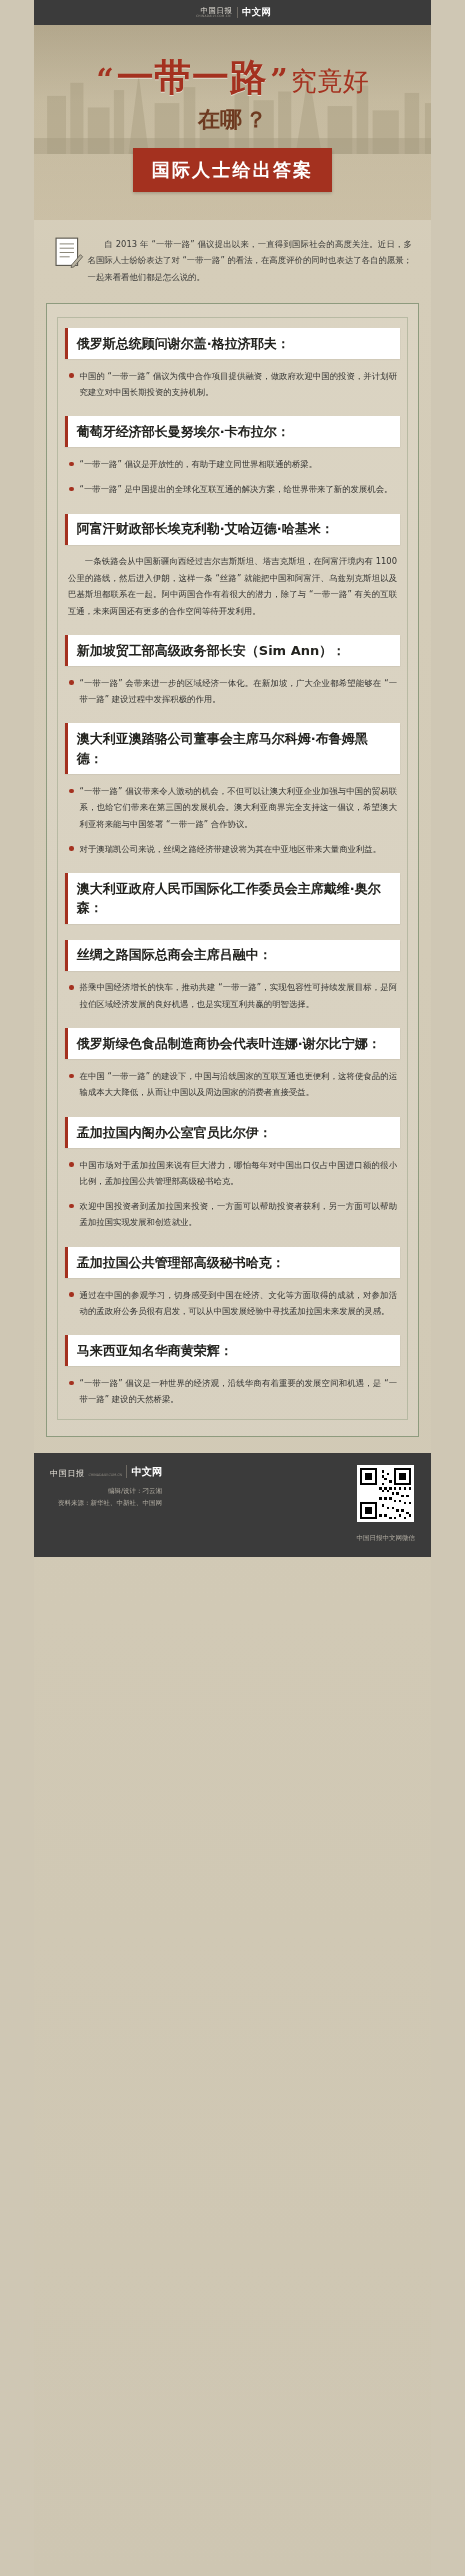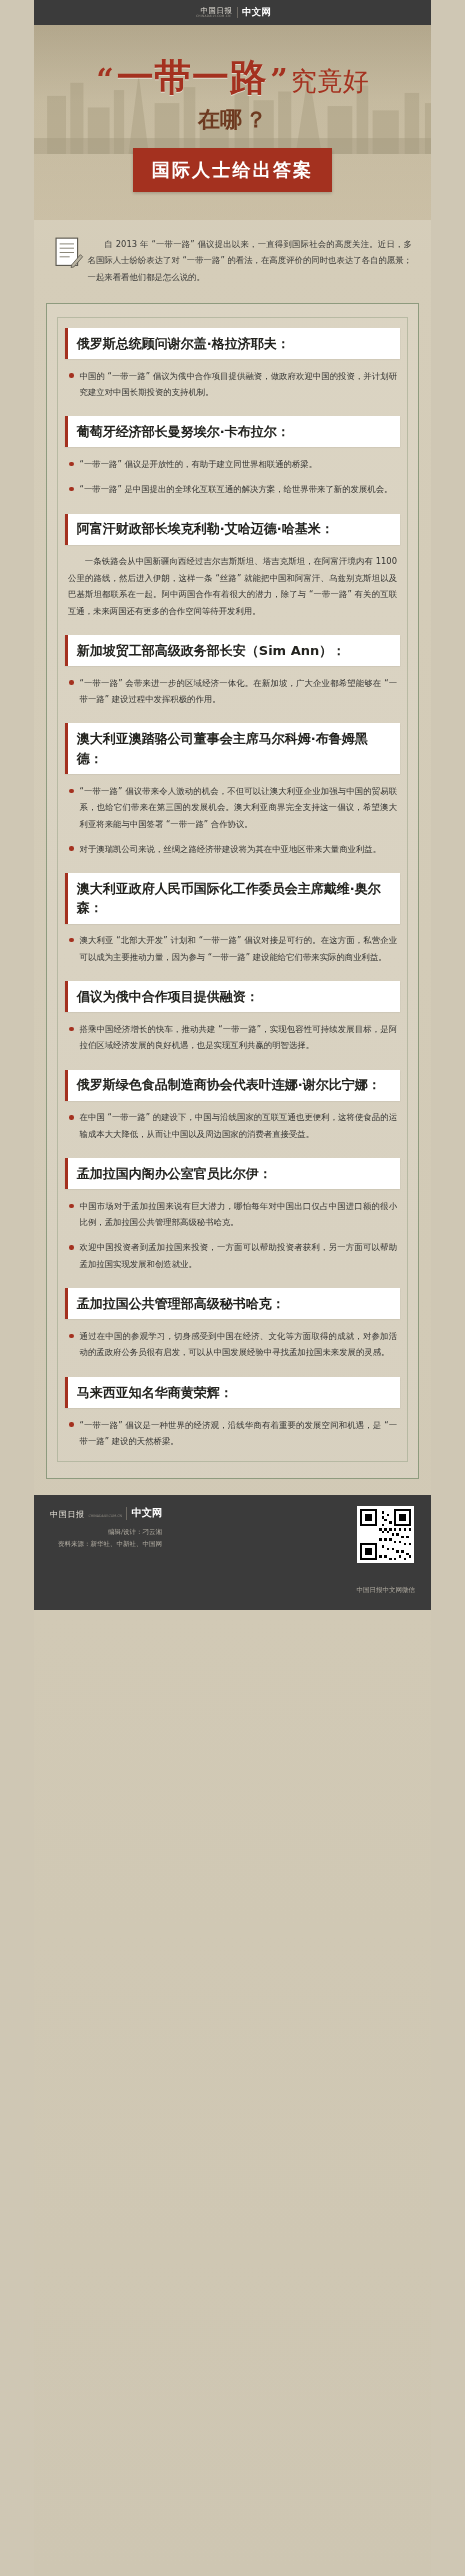--- a/index.html
+++ b/index.html
@@ -183,21 +183,21 @@
     align-items: flex-start;
     min-height: 87px;
   }
   .footer .f-left { display: flex; flex-direction: column; gap: 7.3px; }
   .footer .f-logo { display: flex; align-items: center; gap: 4.4px; }
   .footer .f-logo .cd-logo .cd-cn { color: #e8e4db; font-size: 8px; letter-spacing: 0.7px; }
   .footer .f-logo .cd-logo .cd-en { color: #8d8980; font-size: 3.3px; }
   .footer .f-logo .sep { width: 0.7px; height: 13px; background: #6e6a63; }
   .footer .f-logo .cn-web { color: #fff; font-size: 10.2px; font-weight: bold; }
   .footer .f-credits { font-size: 6.5px; line-height: 1.8; color: #b3aea3; text-align: right; }
-  .footer .f-right { display: flex; flex-direction: column; align-items: center; gap: 23px; }
+  .footer .f-right { display: flex; flex-direction: column; align-items: center; gap: 12px; }
   .footer .qr { width: 57px; height: 57px; background: #fff; padding: 2.9px; }
   .footer .qr-caption { font-size: 6.5px; color: #b3aea3; }
 
   .qr-svg { display: block; }
 </style>
 </head>
 <body>
 
 <div class="page">
 
@@ -300,27 +300,24 @@
       <div class="entry">
         <div class="entry-head">澳大利亚澳踏骆公司董事会主席马尔科姆·布鲁姆黑德：</div>
         <ul class="bullets">
           <li>“一带一路” 倡议带来令人激动的机会，不但可以让澳大利亚企业加强与中国的贸易联系，也给它们带来在第三国的发展机会。澳大利亚商界完全支持这一倡议，希望澳大利亚将来能与中国签署 “一带一路” 合作协议。</li>
           <li>对于澳瑞凯公司来说，丝绸之路经济带建设将为其在中亚地区带来大量商业利益。</li>
         </ul>
       </div>
 
       <div class="entry">
         <div class="entry-head">澳大利亚政府人民币国际化工作委员会主席戴维·奥尔森：</div>
-        <ul class="bullets">
-          <li>澳大利亚 “北部大开发” 计划和 “一带一路” 倡议对接是可行的。在这方面，私营企业可以成为主要推动力量，因为参与 “一带一路” 建设能给它们带来实际的商业利益。</li>
-        </ul>
-      </div>
-
-      <div class="entry">
-        <div class="entry-head">倡议为俄中合作项目提供融资：</div>
+      </div>
+
+      <div class="entry">
+        <div class="entry-head">丝绸之路国际总商会主席吕融中：</div>
         <ul class="bullets">
           <li>搭乘中国经济增长的快车，推动共建 “一带一路”，实现包容性可持续发展目标，是阿拉伯区域经济发展的良好机遇，也是实现互利共赢的明智选择。</li>
         </ul>
       </div>
 
       <div class="entry">
         <div class="entry-head">俄罗斯绿色食品制造商协会代表叶连娜·谢尔比宁娜：</div>
         <ul class="bullets">
           <li>在中国 “一带一路” 的建设下，中国与沿线国家的互联互通也更便利，这将使食品的运输成本大大降低，从而让中国以及周边国家的消费者直接受益。</li>
         </ul>

